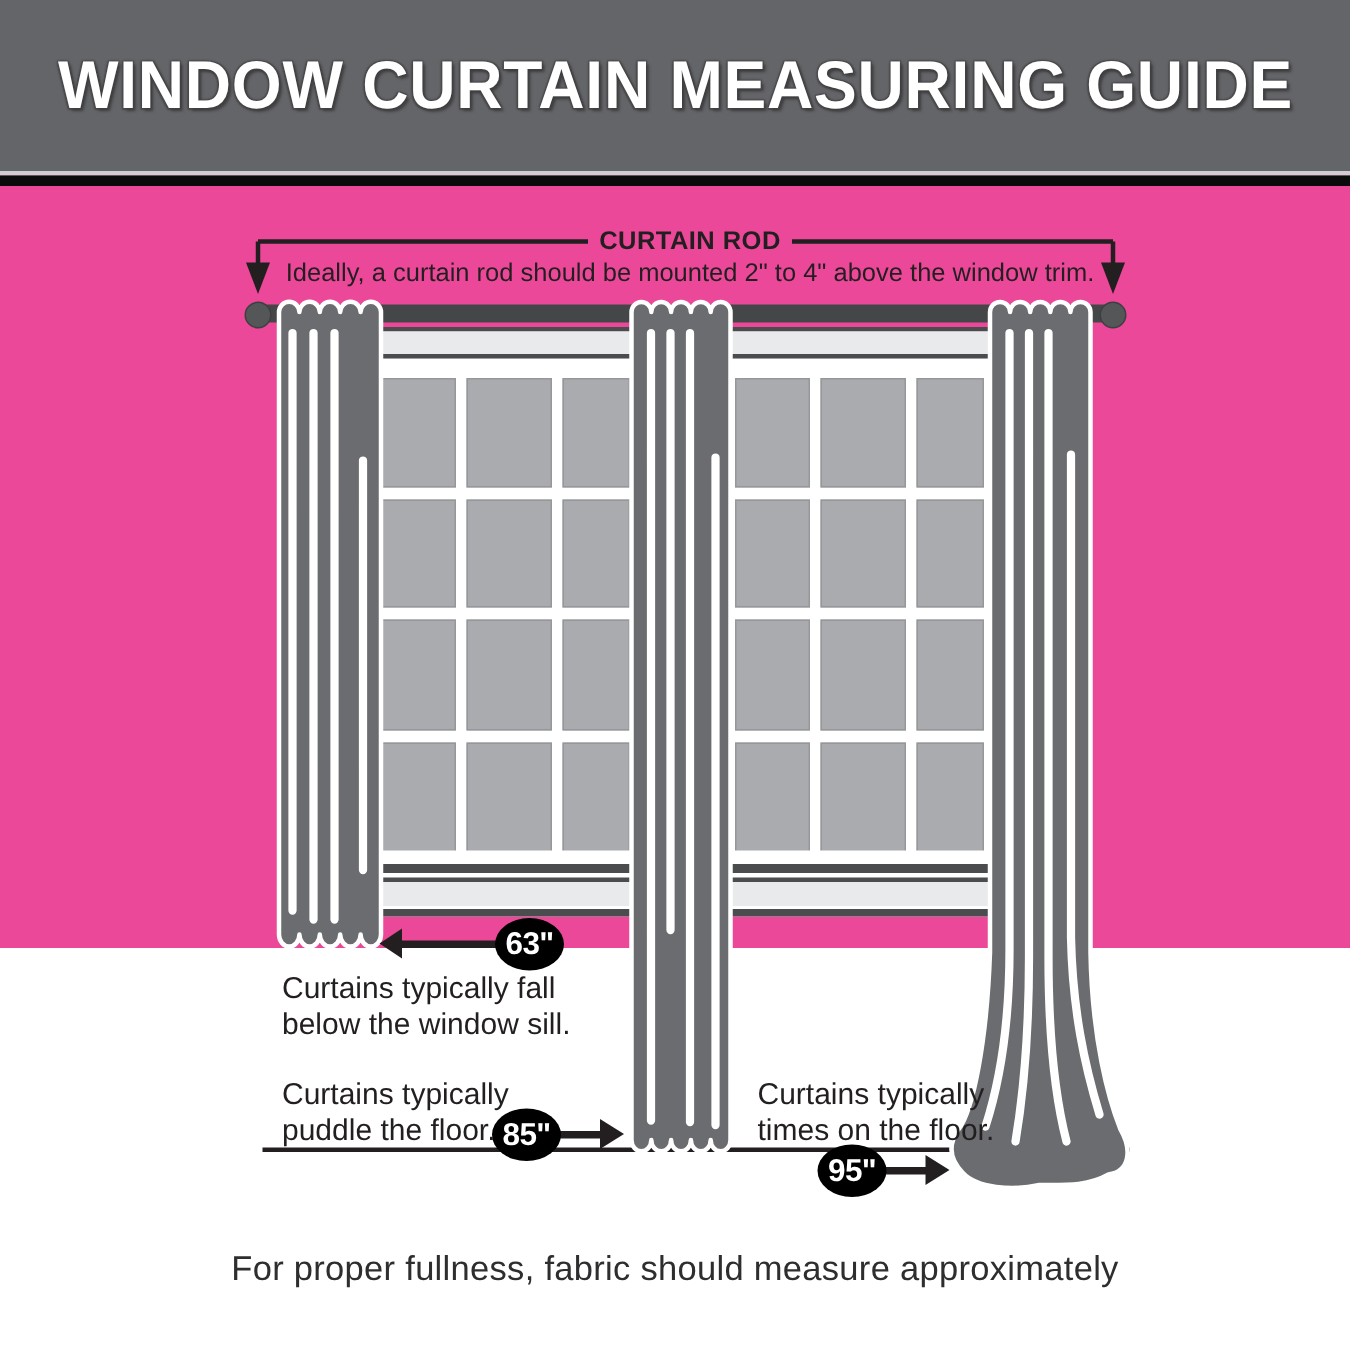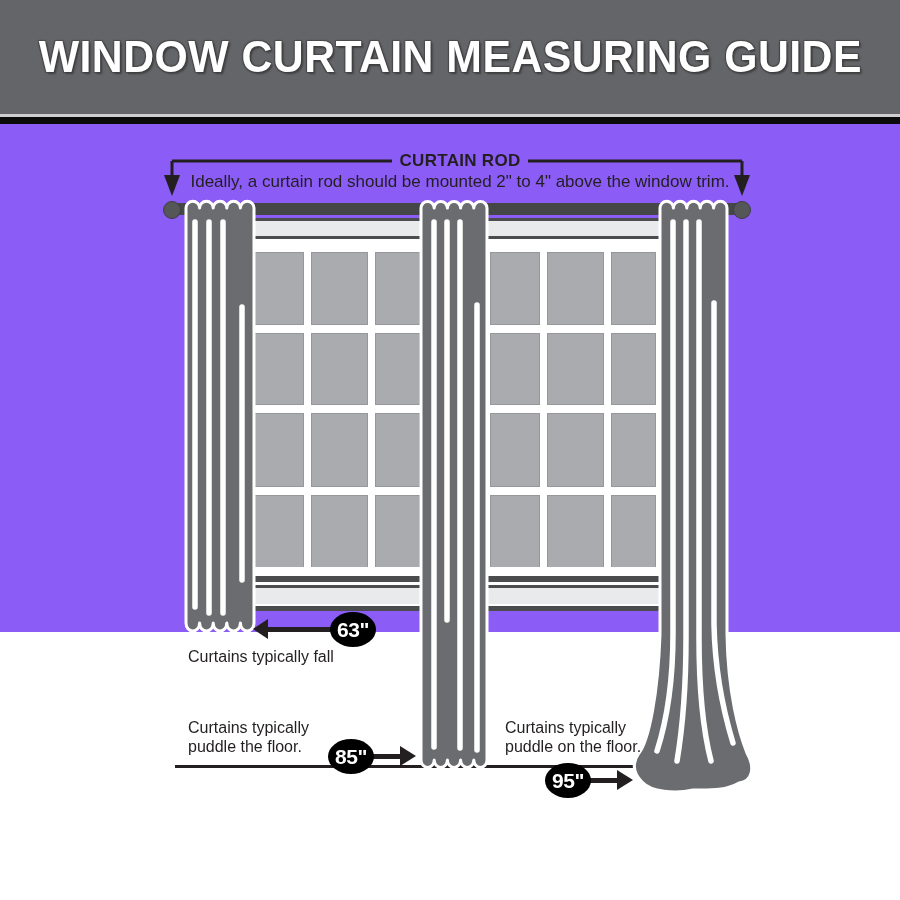--- a/index.html
+++ b/index.html
@@ -3,21 +3,21 @@
 <meta charset="utf-8">
 <style>
   :root{
     --banner-bg:#646568; --black-bar:#0b0b0b; --curtain:#6a6c6f; --pane:#a9abae;
     --valance:#e9eaeb; --frame-line:#4b4c4e; --rod:#454648; --finial:#555658;
     --ink:#231f20; --badge-bg:#000000; --badge-text:#ffffff; --footer-ink:#2e2e30;
   }
   *{margin:0;padding:0;box-sizing:border-box;}
   html,body{width:900px;height:900px;background:#fff;overflow:hidden;
     font-family:"Liberation Sans","DejaVu Sans",sans-serif;}
-  .stage{position:relative;width:900px;height:632px;background:#8b5cf6;}
+  .stage{position:relative;width:900px;height:632px;background:#ec4899;}
 
   
   .banner{position:absolute;left:0;top:0;width:900px;height:114px;
     background:var(--banner-bg);display:flex;align-items:center;justify-content:center;}
   .banner h1{color:#fff;font-size:45px;font-weight:bold;letter-spacing:.5px;white-space:nowrap;
     transform:scaleX(.95);transform-origin:center;
     text-shadow:2px 2px 2px #3f3f41,-1px -1px 1px #4a4a4c,1px -1px 1px #4a4a4c,-1px 1px 1px #4a4a4c;}
   .banner-light-line{position:absolute;left:0;top:114px;width:900px;height:3px;background:#cfcfd1;}
   .black-bar{position:absolute;left:0;top:117px;width:900px;height:7px;background:var(--black-bar);}
 
@@ -75,21 +75,21 @@
   .shaft-85{left:370px;top:754px;width:32px;}
   .shaft-95{left:588px;top:778px;width:31px;}
   .head{position:absolute;width:0;height:0;z-index:6;}
   .head-63{left:253px;top:619px;border-right:15px solid var(--ink);
     border-top:10px solid transparent;border-bottom:10px solid transparent;}
   .head-85{left:400px;top:746px;border-left:16px solid var(--ink);
     border-top:10px solid transparent;border-bottom:10px solid transparent;}
   .head-95{left:617px;top:770px;border-left:16px solid var(--ink);
     border-top:10px solid transparent;border-bottom:10px solid transparent;}
 
-  .note{position:absolute;font-size:16px;color:var(--ink);line-height:1.18;z-index:7;}
+  .note{position:absolute;font-size:20px;color:var(--ink);line-height:1.18;z-index:7;}
   .note-63{left:188px;top:648px;} .note-85{left:188px;top:719px;} .note-95{left:505px;top:719px;}
 
   
   .footer{position:absolute;left:0;top:831px;width:900px;text-align:center;z-index:3;
     color:var(--footer-ink);font-size:23px;line-height:1.26;letter-spacing:.2px;}
 </style>
 </head>
 <body>
 
 <div class="stage">
@@ -182,34 +182,36 @@
   <svg class="curtain curtain-right" width="150" height="608" viewBox="0 0 150 608">
     <path class="body" d="M35 13 a6.7 6.7 0 0 1 13.4 0 a6.7 6.7 0 0 1 13.4 0 a6.7 6.7 0 0 1 13.4 0 a6.7 6.7 0 0 1 13.4 0 a6.7 6.7 0 0 1 13.4 0 L102 440 C103 498 114 538 122 558 C130 572 128 586 114 588 C100 596 84 595 68 595 C50 599 26 597 17 587 C8 578 7 568 14 558 C24 545 33 498 35 440 Z"></path>
     <path class="slit" d="M48 27 V438 C48 488 42 525 32 556 M61 27 V443 C61 492 58 530 52 566 M74 27 V443 C74 496 78 535 86 566 M89 108 V430 C90 478 98 515 108 548"></path>
   </svg>
 
   <div class="head head-63"></div>
   <div class="shaft shaft-63"></div>
   <div class="badge badge-63">63"</div>
   <div class="note note-63">
     <div>Curtains typically fall</div>
+    <div>below the window sill.</div>
   </div>
 
   <div class="badge badge-85">85"</div>
   <div class="shaft shaft-85"></div>
   <div class="head head-85"></div>
   <div class="note note-85">
     <div>Curtains typically</div>
     <div>puddle the floor.</div>
   </div>
 
   <div class="badge badge-95">95"</div>
   <div class="shaft shaft-95"></div>
   <div class="head head-95"></div>
   <div class="note note-95">
     <div>Curtains typically</div>
-    <div>puddle on the floor.</div>
+    <div>times on the floor.</div>
   </div>
 
   <div class="footer">
+    <div>For proper fullness, fabric should measure approximately</div>
   </div>
 
 </div>
 
 </body></html>

